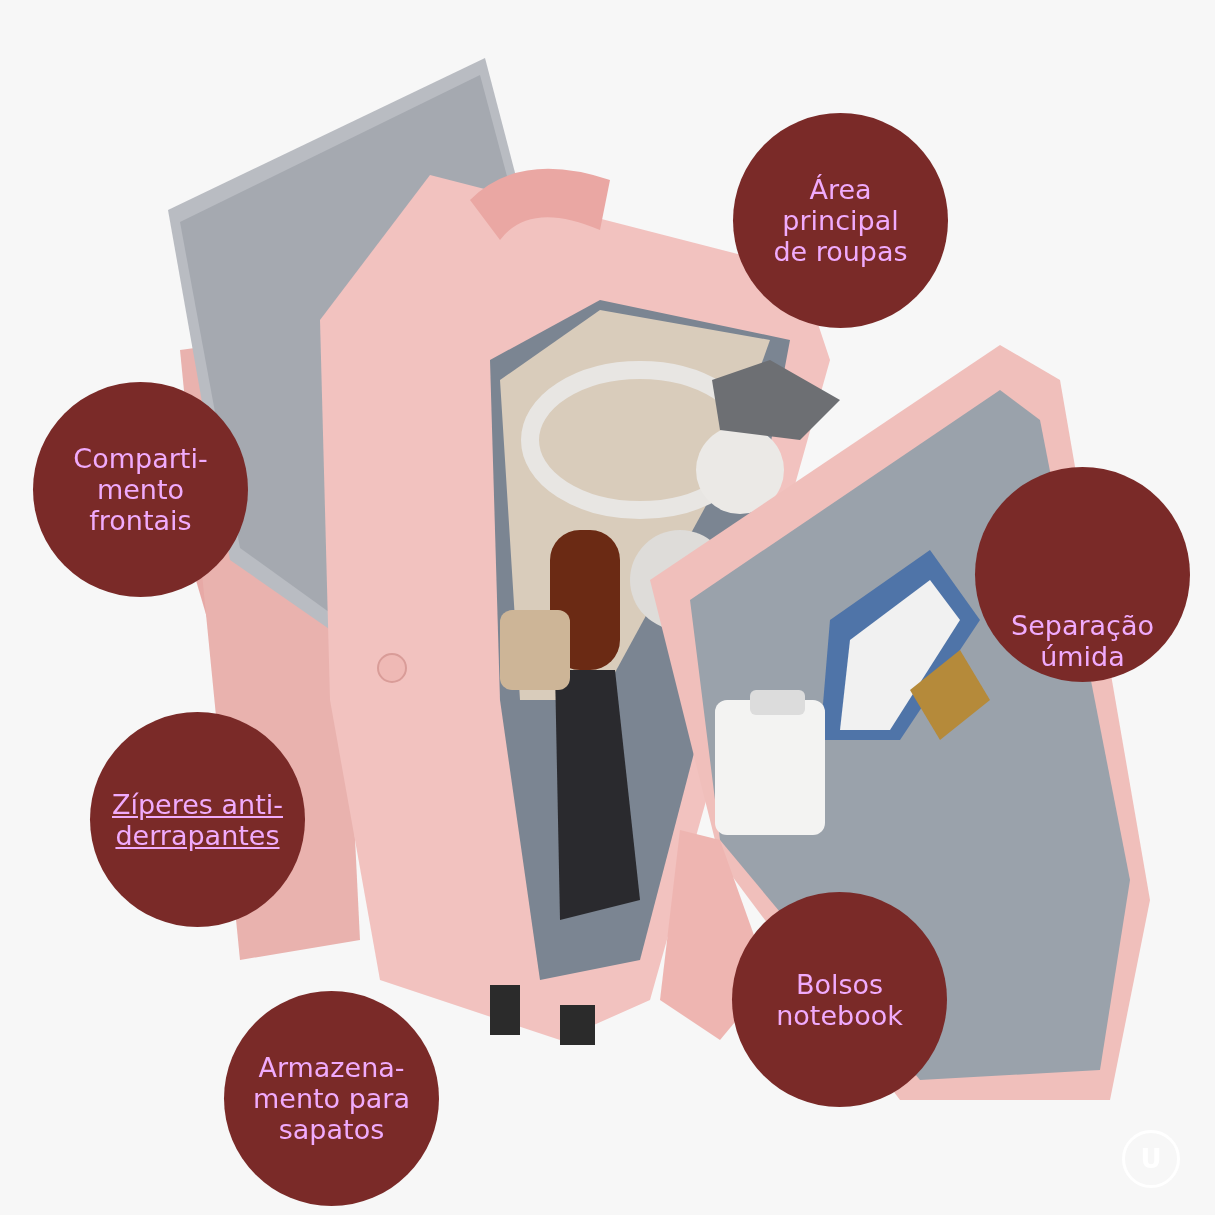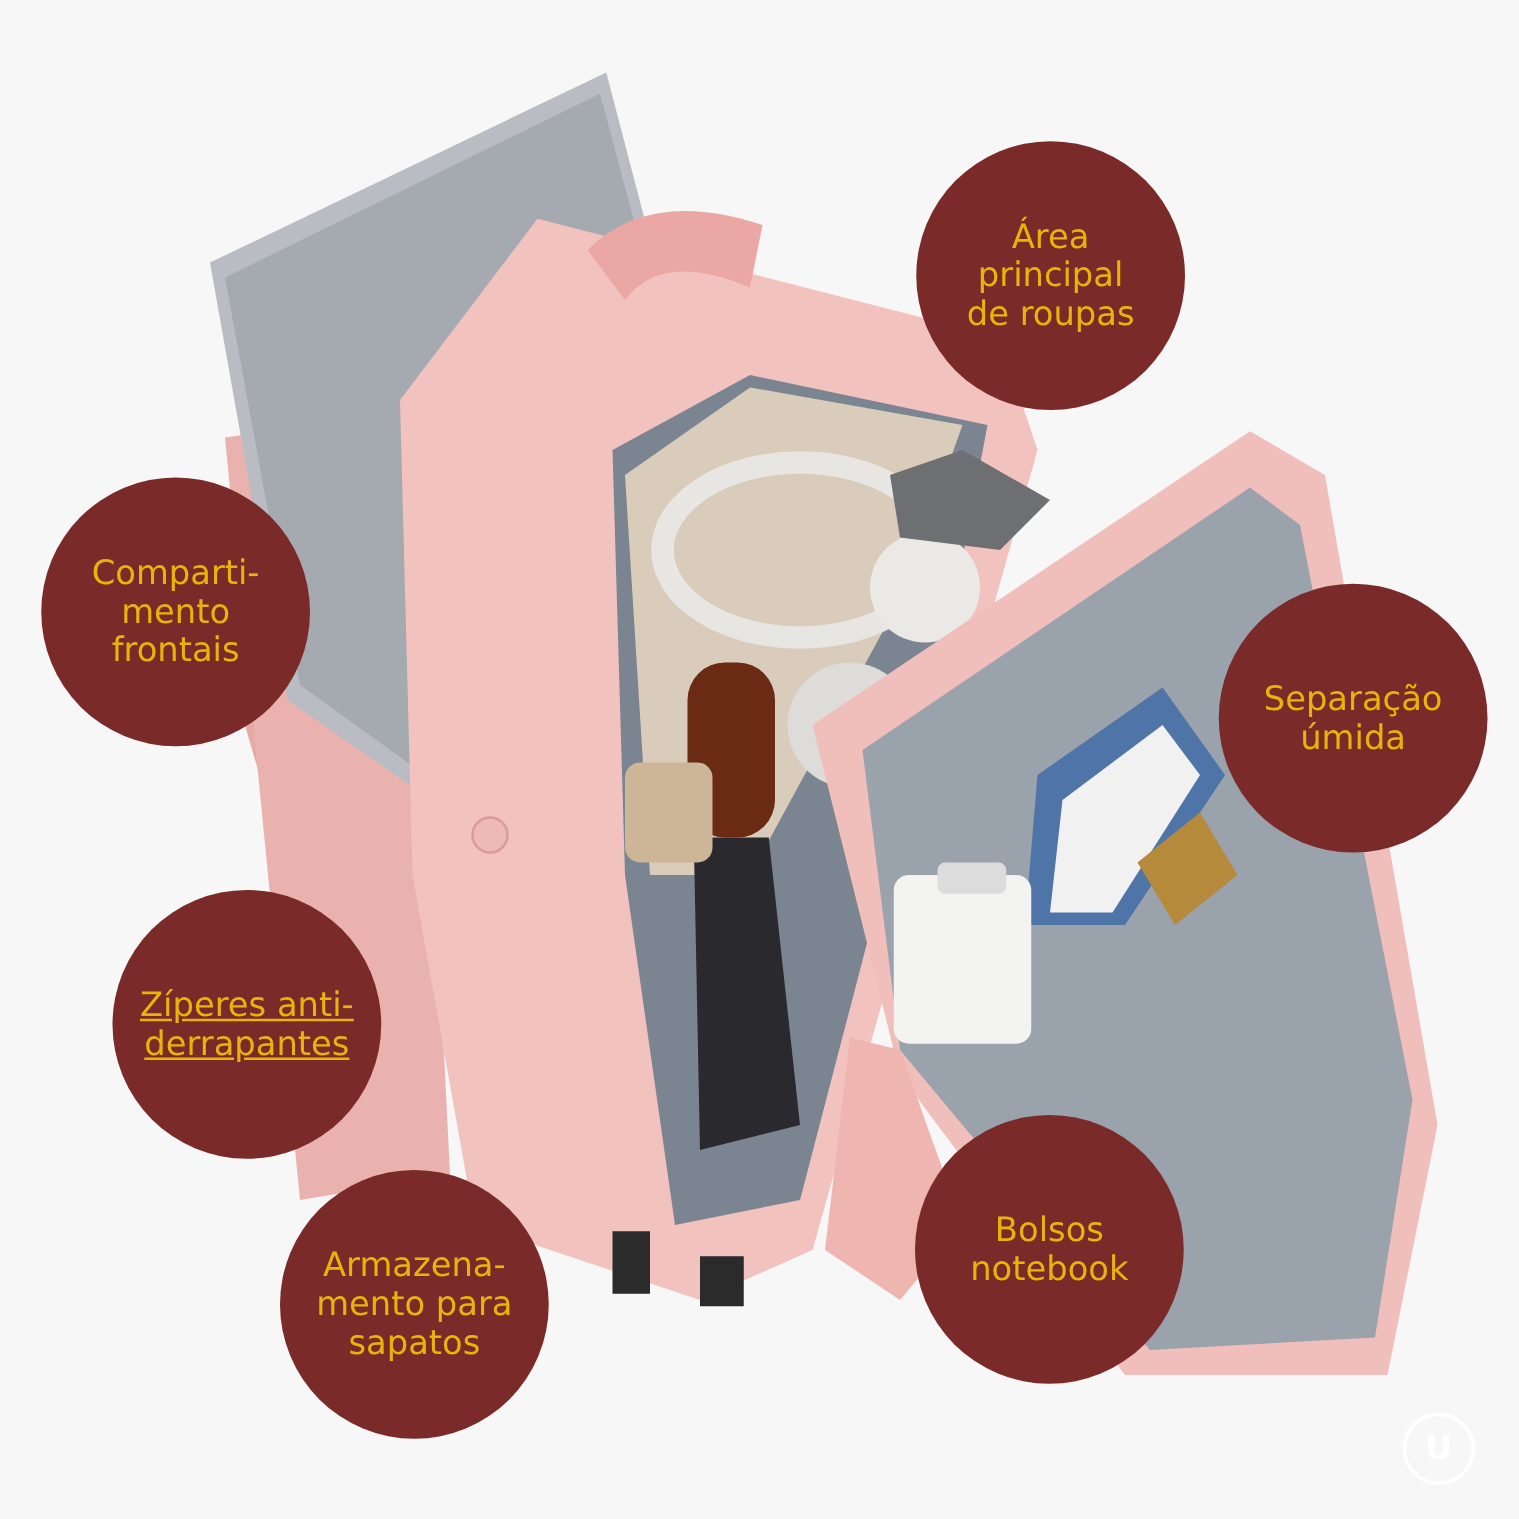--- a/index.html
+++ b/index.html
@@ -1,19 +1,19 @@
 <!DOCTYPE html>
 <html><head>
 <meta charset="utf-8">
 <style>
   html, body { margin:0; padding:0; }
   body { width:1215px; height:1215px; background:#f7f7f7; position:relative; overflow:hidden;
          font-family:"DejaVu Sans", sans-serif; }
   .scene { position:absolute; inset:0; }
-  .bubble { position:absolute; border-radius:50%; background:#7a2a28; color:#eab308;
+  .bubble { position:absolute; border-radius:50%; background:#7a2a28; color:#f0abfc;
             display:flex; align-items:center; justify-content:center; text-align:center;
             font-size:27px; line-height:31px; box-sizing:border-box; padding:10px; }
   .bubble span { display:block; white-space:pre-line; }
   .logo { position:absolute; left:1122px; top:1130px; width:58px; height:58px; border-radius:50%;
           border:3px solid #ffffff; color:#ffffff; display:flex; align-items:center; justify-content:center;
           font-size:26px; font-weight:bold; box-sizing:border-box; }
 </style>
 </head>
 <body>
 
@@ -68,31 +68,31 @@
 principal
 de roupas</span>
 </div>
 
 <div class="bubble" style="left:33px; top:382px; width:215px; height:215px;">
   <span>Comparti-
 mento
 frontais</span>
 </div>
 
-<div class="bubble" style="left:975px; top:467px; width:215px; height:215px;">
+<div class="bubble" style="left:975px; top:467px; width:215px; height:215px;align-items:flex-end;">
   <span>Separação
 úmida</span>
 </div>
 
 <div class="bubble" style="left:90px; top:712px; width:215px; height:215px;text-decoration:underline;">
   <span>Zíperes anti-
 derrapantes</span>
 </div>
 
-<div class="bubble" style="left:224px; top:936px; width:215px; height:215px;">
+<div class="bubble" style="left:224px; top:991px; width:215px; height:215px;">
   <span>Armazena-
 mento para
 sapatos</span>
 </div>
 
 <div class="bubble" style="left:732px; top:892px; width:215px; height:215px;">
   <span>Bolsos
 notebook</span>
 </div>
 

